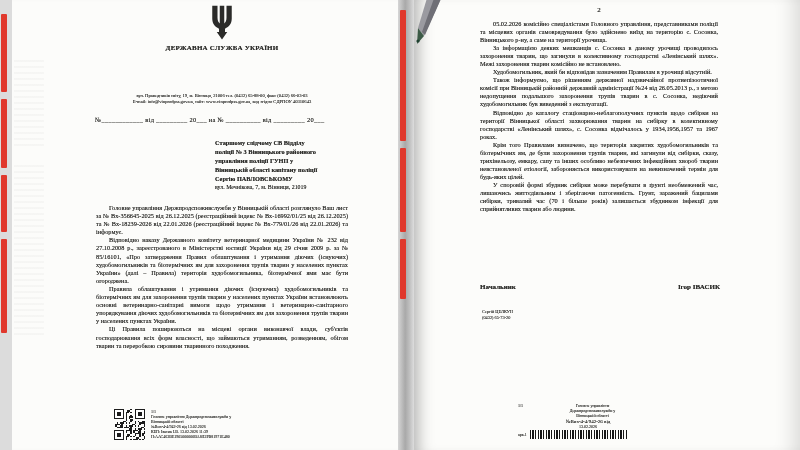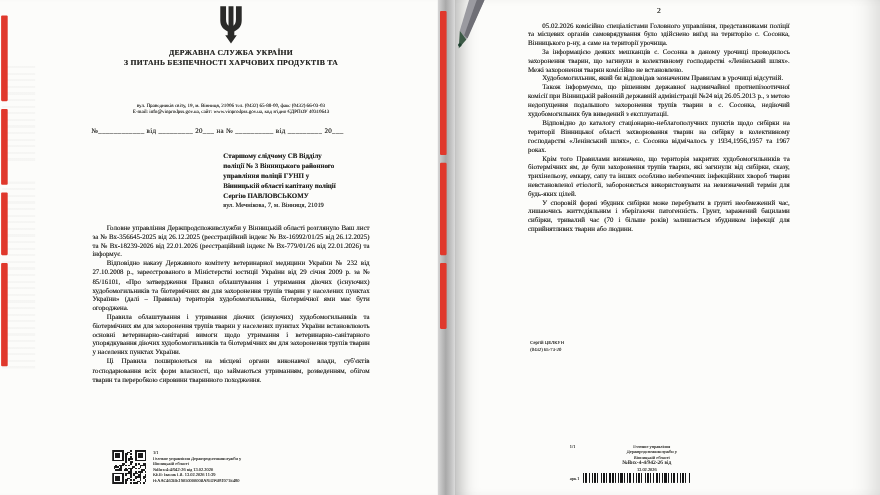--- a/index.html
+++ b/index.html
@@ -1,19 +1,19 @@
 <!DOCTYPE html>
 <html style="--annot-red: #e0382c;"><head>
 <meta charset="utf-8">
 <style>
   html,body{margin:0;padding:0;background:#e9e9e9;}
   #canvas{position:relative;width:800px;height:450px;overflow:hidden;
     font-family:"Liberation Serif","DejaVu Serif",serif;color:#272725;background:#dcdcdc;}
   .page{position:absolute;top:0;height:450px;background:#fcfcfa;}
-  #page1{left:0;width:428px;box-shadow:inset -6px 0 8px -6px rgba(0,0,0,.18);}
+  #page1{left:12px;width:428px;box-shadow:inset -6px 0 8px -6px rgba(0,0,0,.18);}
   #page-gap{position:absolute;left:398px;top:0;width:16px;height:450px;
     background:linear-gradient(90deg,#d6d6d6,#a9a9a9 45%,#c2c2c2 75%,#dddddd);}
   #page2{left:414px;width:386px;
     box-shadow:inset 16px 0 16px -12px rgba(0,0,0,.30), inset -22px 0 20px -16px rgba(0,0,0,.14);}
   .abs{position:absolute;}
   .txt{color:#2b2b29;text-shadow:0 0 .3px #6a6a66;}
   
   .emblem{left:196px;top:5px;width:28px;height:36px;}
   .hdr{left:58px;top:44px;width:304px;text-align:center;font-weight:bold;
     font-size:7px;line-height:9px;letter-spacing:.2px;}
@@ -56,21 +56,20 @@
     <div class="abs ghost" style="left:2px;top:165px;width:30px;height:170px;"></div>
 
     <div class="abs emblem">
       <svg viewBox="0 0 32 48" width="28" height="36">
         <path fill="#2b2b29" d="M3 1 v17 c0 7 3.5 11 9 13.5 V36 h-3 l7 10 7 -10 h-3 v-4.5 C25.5 29 29 25 29 18 V1 h-7 v16 c0 4 -1.5 6.5 -3 7.5 V1 h-6 v23.5 C11.5 23.5 10 21 10 17 V1 z"></path>
       </svg>
     </div>
 
     <div class="abs hdr txt">
       <div>ДЕРЖАВНА СЛУЖБА УКРАЇНИ</div>
-      <div>З ПИТАНЬ БЕЗПЕЧНОСТІ ХАРЧОВИХ ПРОДУКТІВ ТА</div>
     </div>
 
     <div class="abs contacts txt">
       <div>вул. Праведників світу, 19, м. Вінниця, 21006 тел. (0432) 65-88-00,  факс (0432) 66-03-03</div>
       <div>E-mail: info@vinprodpss.gov.ua, сайт: www.vinprodpss.gov.ua, код згідно ЄДРПОУ 40310643</div>
     </div>
 
     <div class="abs refline txt">№____________ від _________ 20___     на  № __________ від _________ 20___</div>
 
     <div class="abs addressee txt">
@@ -245,20 +244,24 @@
     <div class="abs body2 txt">
       <p>05.02.2026 комісійно спеціалістами Головного управління, представниками поліції та місцевих органів самоврядування було здійснено виїзд на територію с. Сосонка, Вінницького р-ну, а саме на території урочища.</p>
       <p>За інформацією деяких мешканців с. Сосонка в даному урочищі проводилось захоронення тварин, що загинули в колективному господарстві «Ленінський шлях». Межі захоронення тварин комісійно не встановлено.</p>
       <p>Худобомогильник, який би відповідав зазначеним Правилам в урочищі відсутній.</p>
       <p>Також інформуємо, що рішенням державної надзвичайної протиепізоотичної комісії при Вінницькій районній державній адміністрації №24 від 26.05.2013 р., з метою недопущення подальшого захоронення трупів тварин в с. Сосонка, недіючий худобомогильник був виведений з експлуатації.</p>
       <p>Відповідно до каталогу стаціонарно-неблагополучних пунктів щодо сибірки на території Вінницької області захворювання тварин на сибірку в колективному господарстві «Ленінський шлях», с. Сосонка відмічалось у 1934,1956,1957 та 1967 роках.</p>
       <p>Крім того Правилами визначено, що територія закритих худобомогильників та біотермічних ям, де були захоронення трупів тварин, які загинули від сибірки, сказу, трихінельозу, емкару, сапу та інших особливо небезпечних інфекційних хвороб тварин невстановленої етіології, забороняється використовувати на невизначений термін для будь-яких цілей.</p>
       <p>У споровій формі збудник сибірки може перебувати в ґрунті необмежений час, лишаючись життєдіяльним і зберігаючи патогенність. Грунт, заражений бацилами сибірки, тривалий час (70 і більше років) залишається збудником інфекції для сприйнятливих тварин або людини.</p>
     </div>
 
+    <div class="abs sigrow txt">
+      <span>Начальник</span>
+      <span>Ігор ІВАСИК</span>
+    </div>
 
     <div class="abs executor txt">
       <div>Сергій ЦЕЛКУН</div>
       <div>(0432) 65-73-20</div>
     </div>
 
     <div class="abs footerR txt">
       <div class="rowtop">
         <span>1/1</span>
         <span style="flex:1;text-align:center;">

